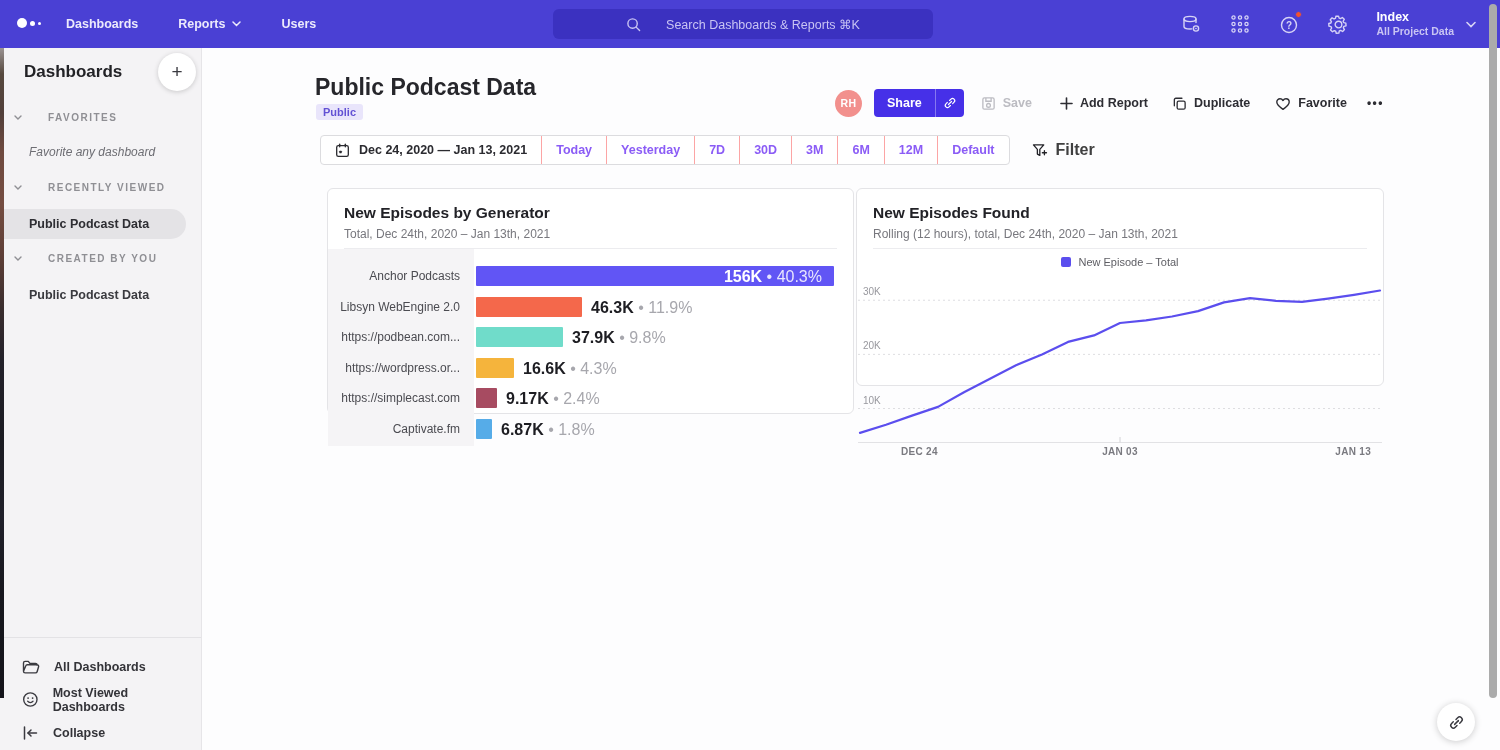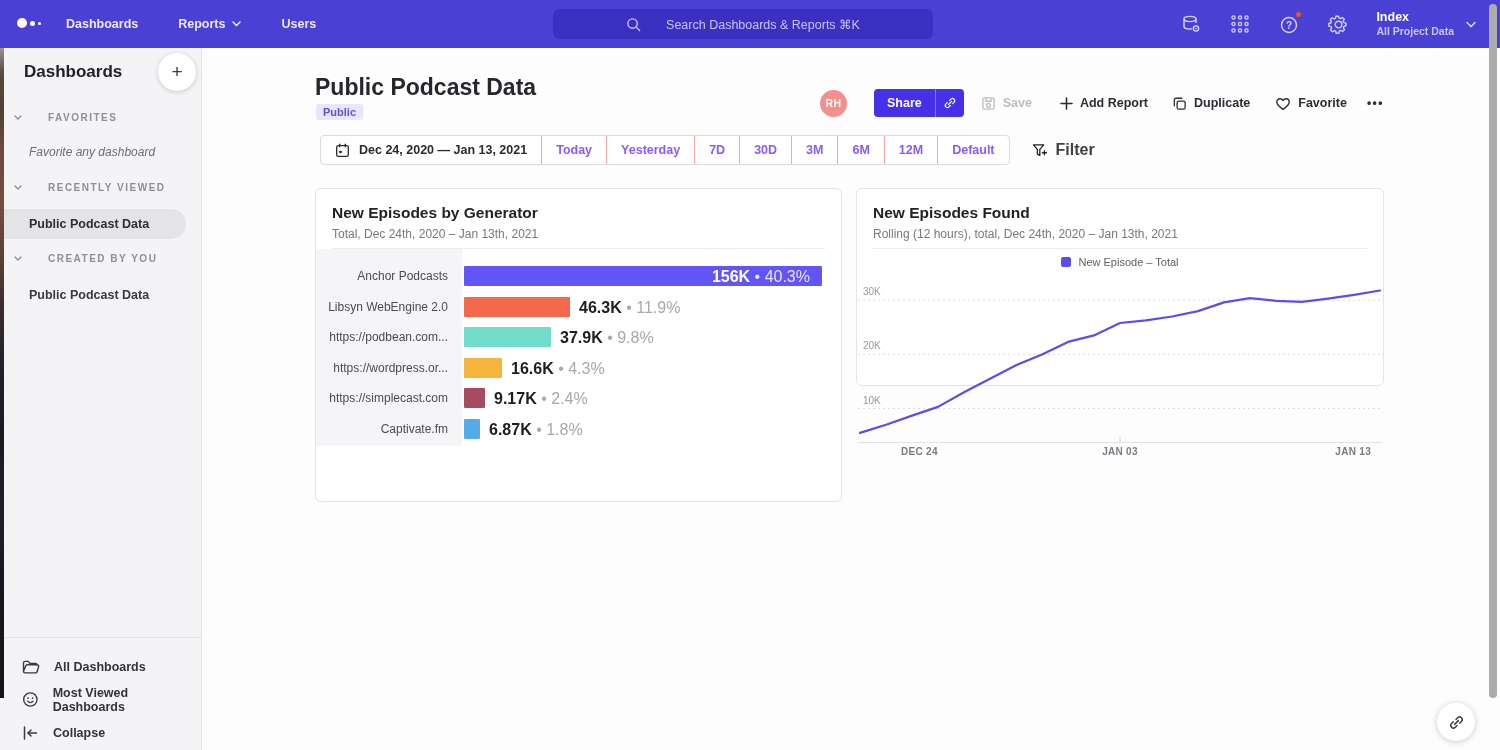--- a/index.html
+++ b/index.html
@@ -45,37 +45,37 @@
     font-size:12.5px; font-weight:700; color:#333338; cursor:pointer; }
   .edge-strip { position:absolute; left:0; top:48px; width:4px; height:650px; z-index:6;
     background:linear-gradient(180deg,#9a9392 0%,#57493f 4%,#513f3a 10%,#6f4a40 16%,#744d41 24%,#5e3f37 32%,#3a2d2e 40%,#23212a 48%,#1b1b22 60%,#20202a 72%,#17171e 84%,#14141a 100%); }
   
   .page-title { position:absolute; left:315px; top:74px; font-size:23px; font-weight:700; color:#26262b; }
   .badge { position:absolute; left:316px; top:104px; background:#e9e5fb; color:#6251d4; font-size:11px;
     font-weight:700; padding:2px 7px; border-radius:3px; }
   .actions { position:absolute; top:89px; right:116px; height:28px; display:flex; align-items:center; }
   .avatar { width:27px; height:27px; border-radius:50%; background:#f2908d; color:#fff; font-size:10.5px; font-weight:700;
     display:flex; align-items:center; justify-content:center; letter-spacing:.5px; cursor:pointer; }
-  .btn-share { margin-left:27px; display:flex; height:28px; border-radius:4px; overflow:hidden; background:#4630e8;
+  .btn-share { margin-left:12px; display:flex; height:28px; border-radius:4px; overflow:hidden; background:#4630e8;
     color:#fff; font-size:12.5px; font-weight:700; cursor:pointer; }
   .share-main { padding:0 13px; display:flex; align-items:center; }
   .share-link { width:29px; border-left:1px solid rgba(255,255,255,.35); display:flex; align-items:center; justify-content:center; }
   .btn-ghost { display:flex; align-items:center; gap:7px; font-size:12.5px; font-weight:700; color:#2d2d33; cursor:pointer; }
   .btn-ghost.disabled { color:#bcbcc2; cursor:default; }
   .more-dots { font-size:12px; font-weight:700; color:#2d2d33; letter-spacing:1.5px; cursor:pointer; }
   
   .datebar { position:absolute; left:320px; top:135px; height:30px; display:flex; align-items:center; }
   .date-seg { display:flex; height:30px; border:1px solid #dcdcdf; border-radius:4px; background:#fff; overflow:hidden; }
   .seg { display:flex; align-items:center; padding:0 14px; border-left:1px solid #fca5a5;
     color:#8b5cf6; font-size:12.5px; font-weight:700; cursor:pointer; white-space:nowrap; }
   .seg.date { border-left:none; color:#2b2b30; font-weight:700; gap:9px; }
   .filter { margin-left:22px; display:flex; align-items:center; gap:8px; font-size:16px; font-weight:700; color:#404040; cursor:pointer; }
   
   .card { position:absolute; top:188px; background:#fff; border:1px solid #e4e4e7; border-radius:6px; }
-  #card-bars { left:315px; width:527px; height:314px; }
+  #card-bars { left:327px; width:527px; height:226px; }
   #card-line { left:856px; width:528px; height:198px; }
   .card-h { padding:14px 16px 0; }
   .card-title { font-size:15.5px; font-weight:700; color:#222227; line-height:20px; }
   .card-sub { margin-top:4px; font-size:12px; color:#77777d; line-height:15px; }
   .card-divider { margin-top:6px; border-top:1px solid #ececef; }
   
   .bar-body { position:relative; height:209px; }
   .label-col-bg { position:absolute; left:0; top:0; width:146px; height:197px; background:#f5f4f6; }
   .bar-rows { position:absolute; top:12px; left:0; right:14px; }
   .bar-row { position:relative; height:30.5px; }

